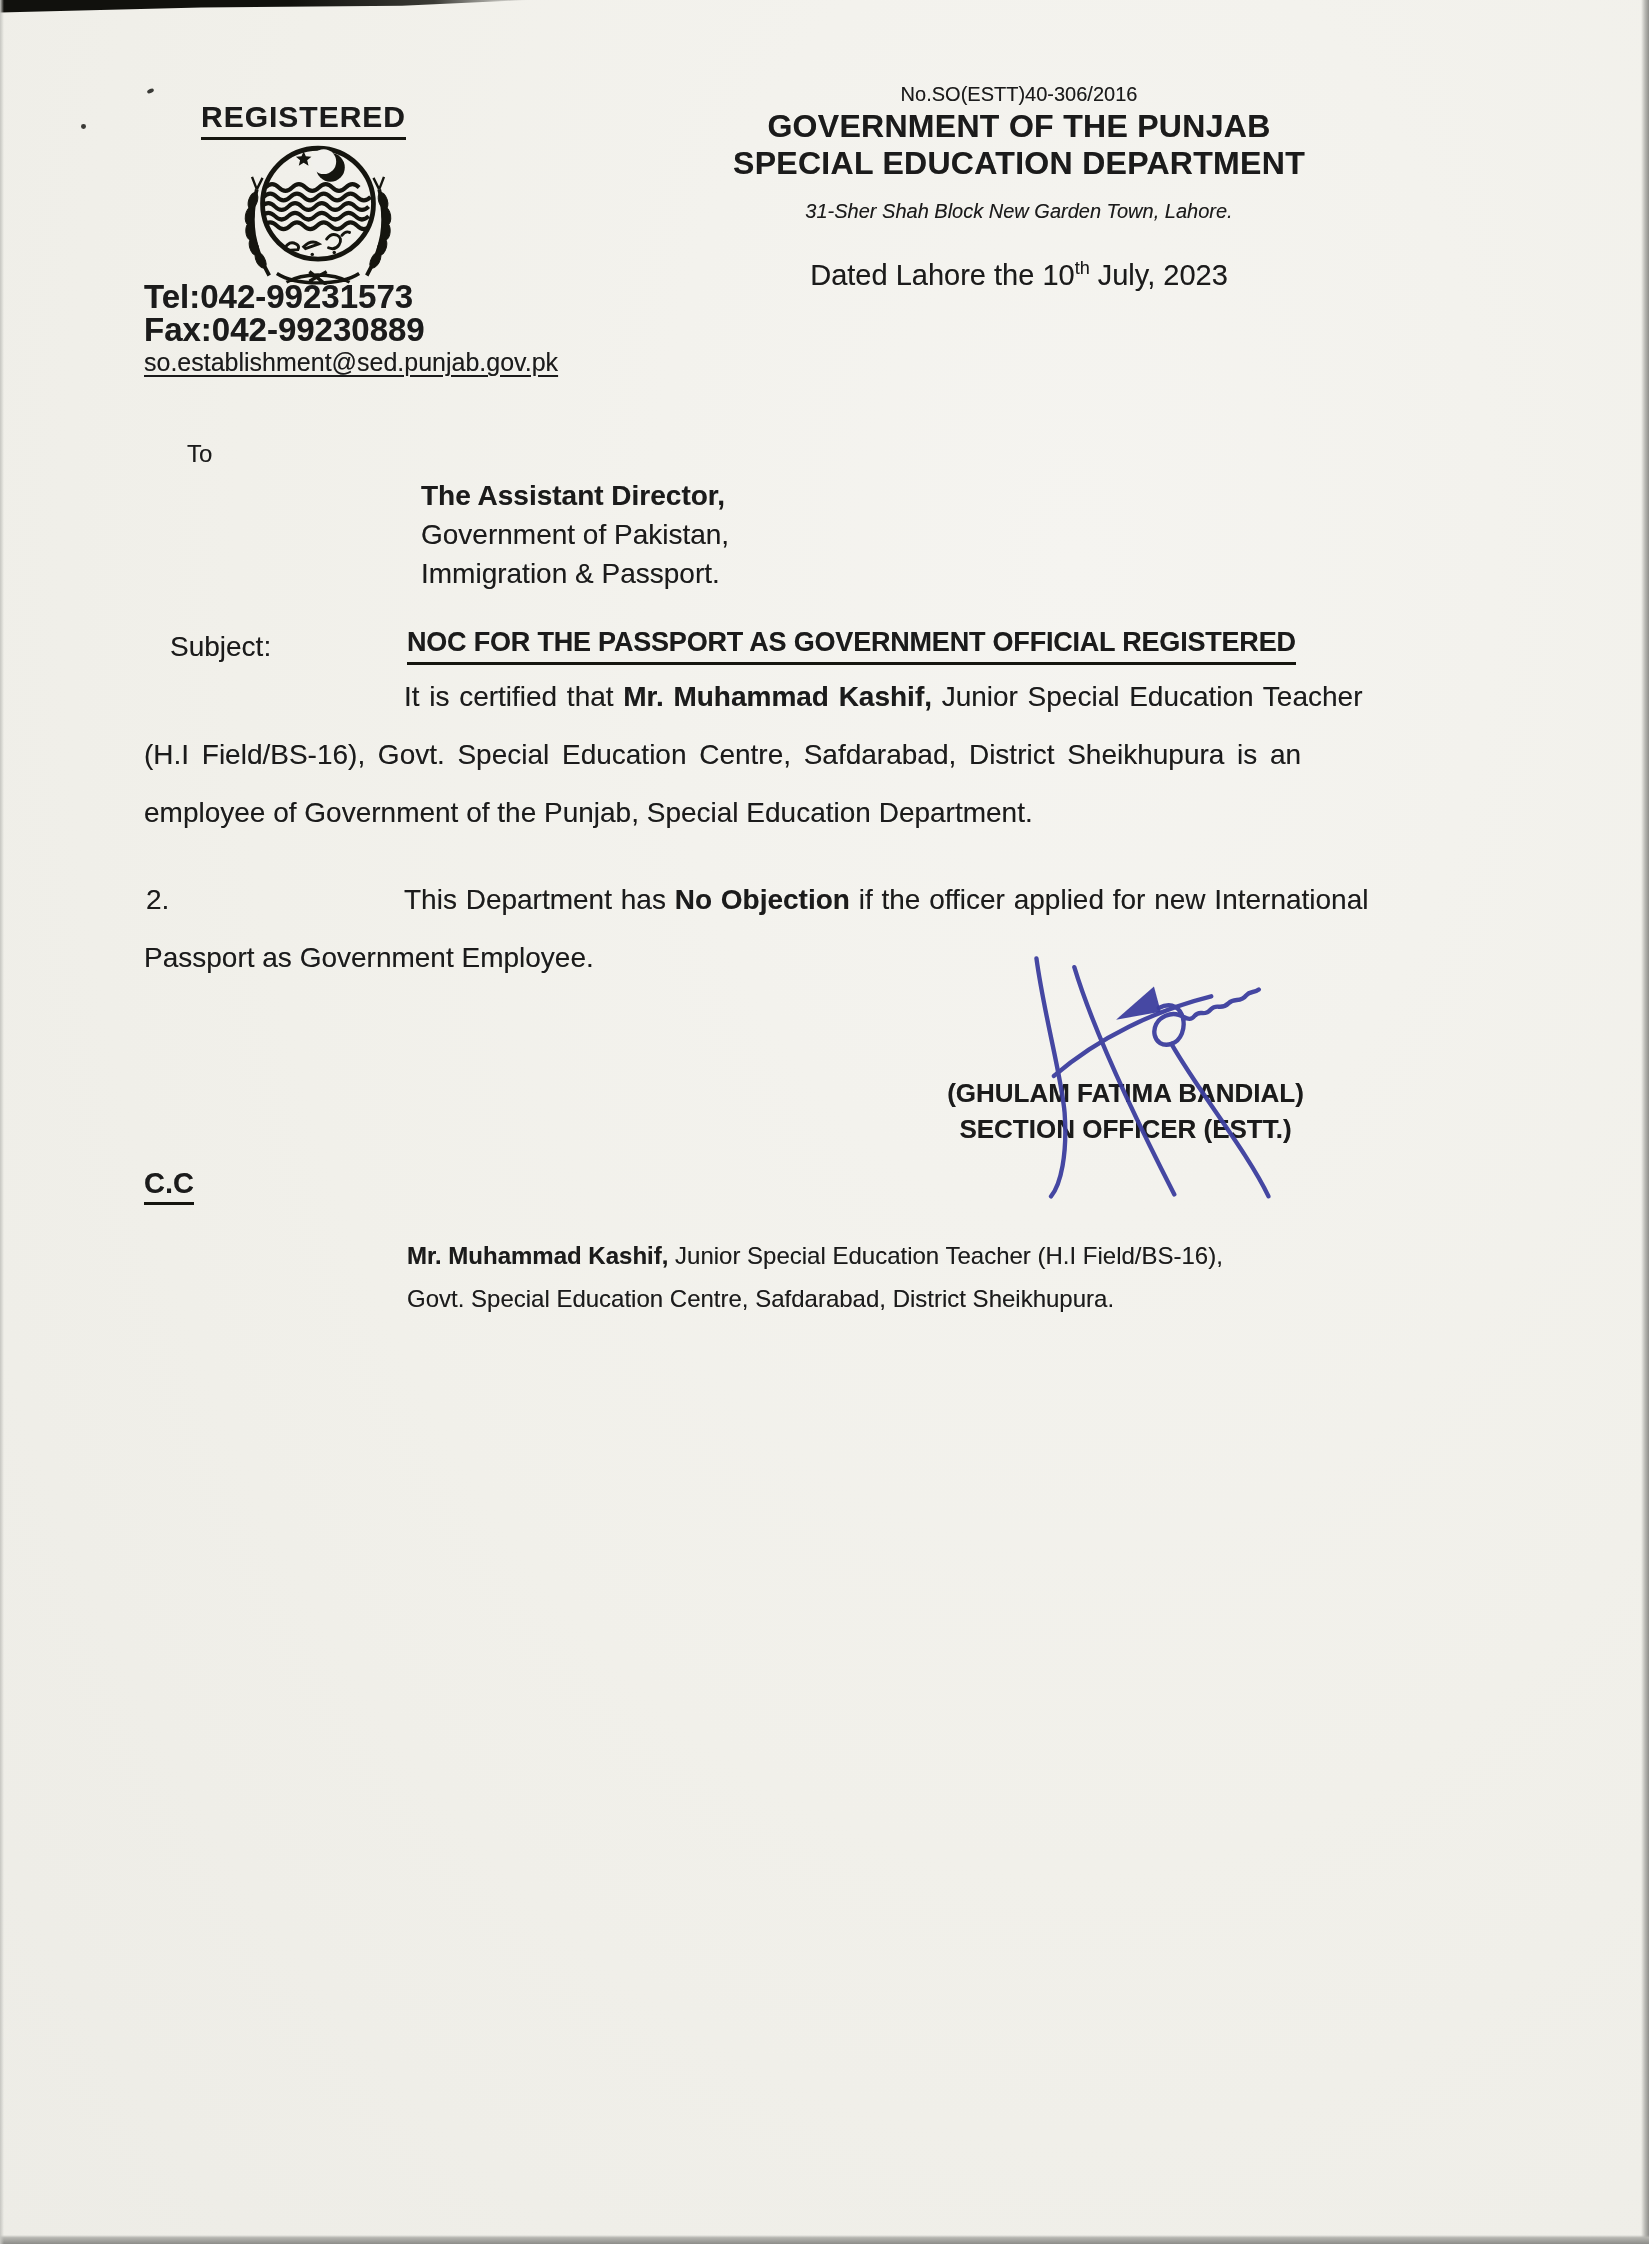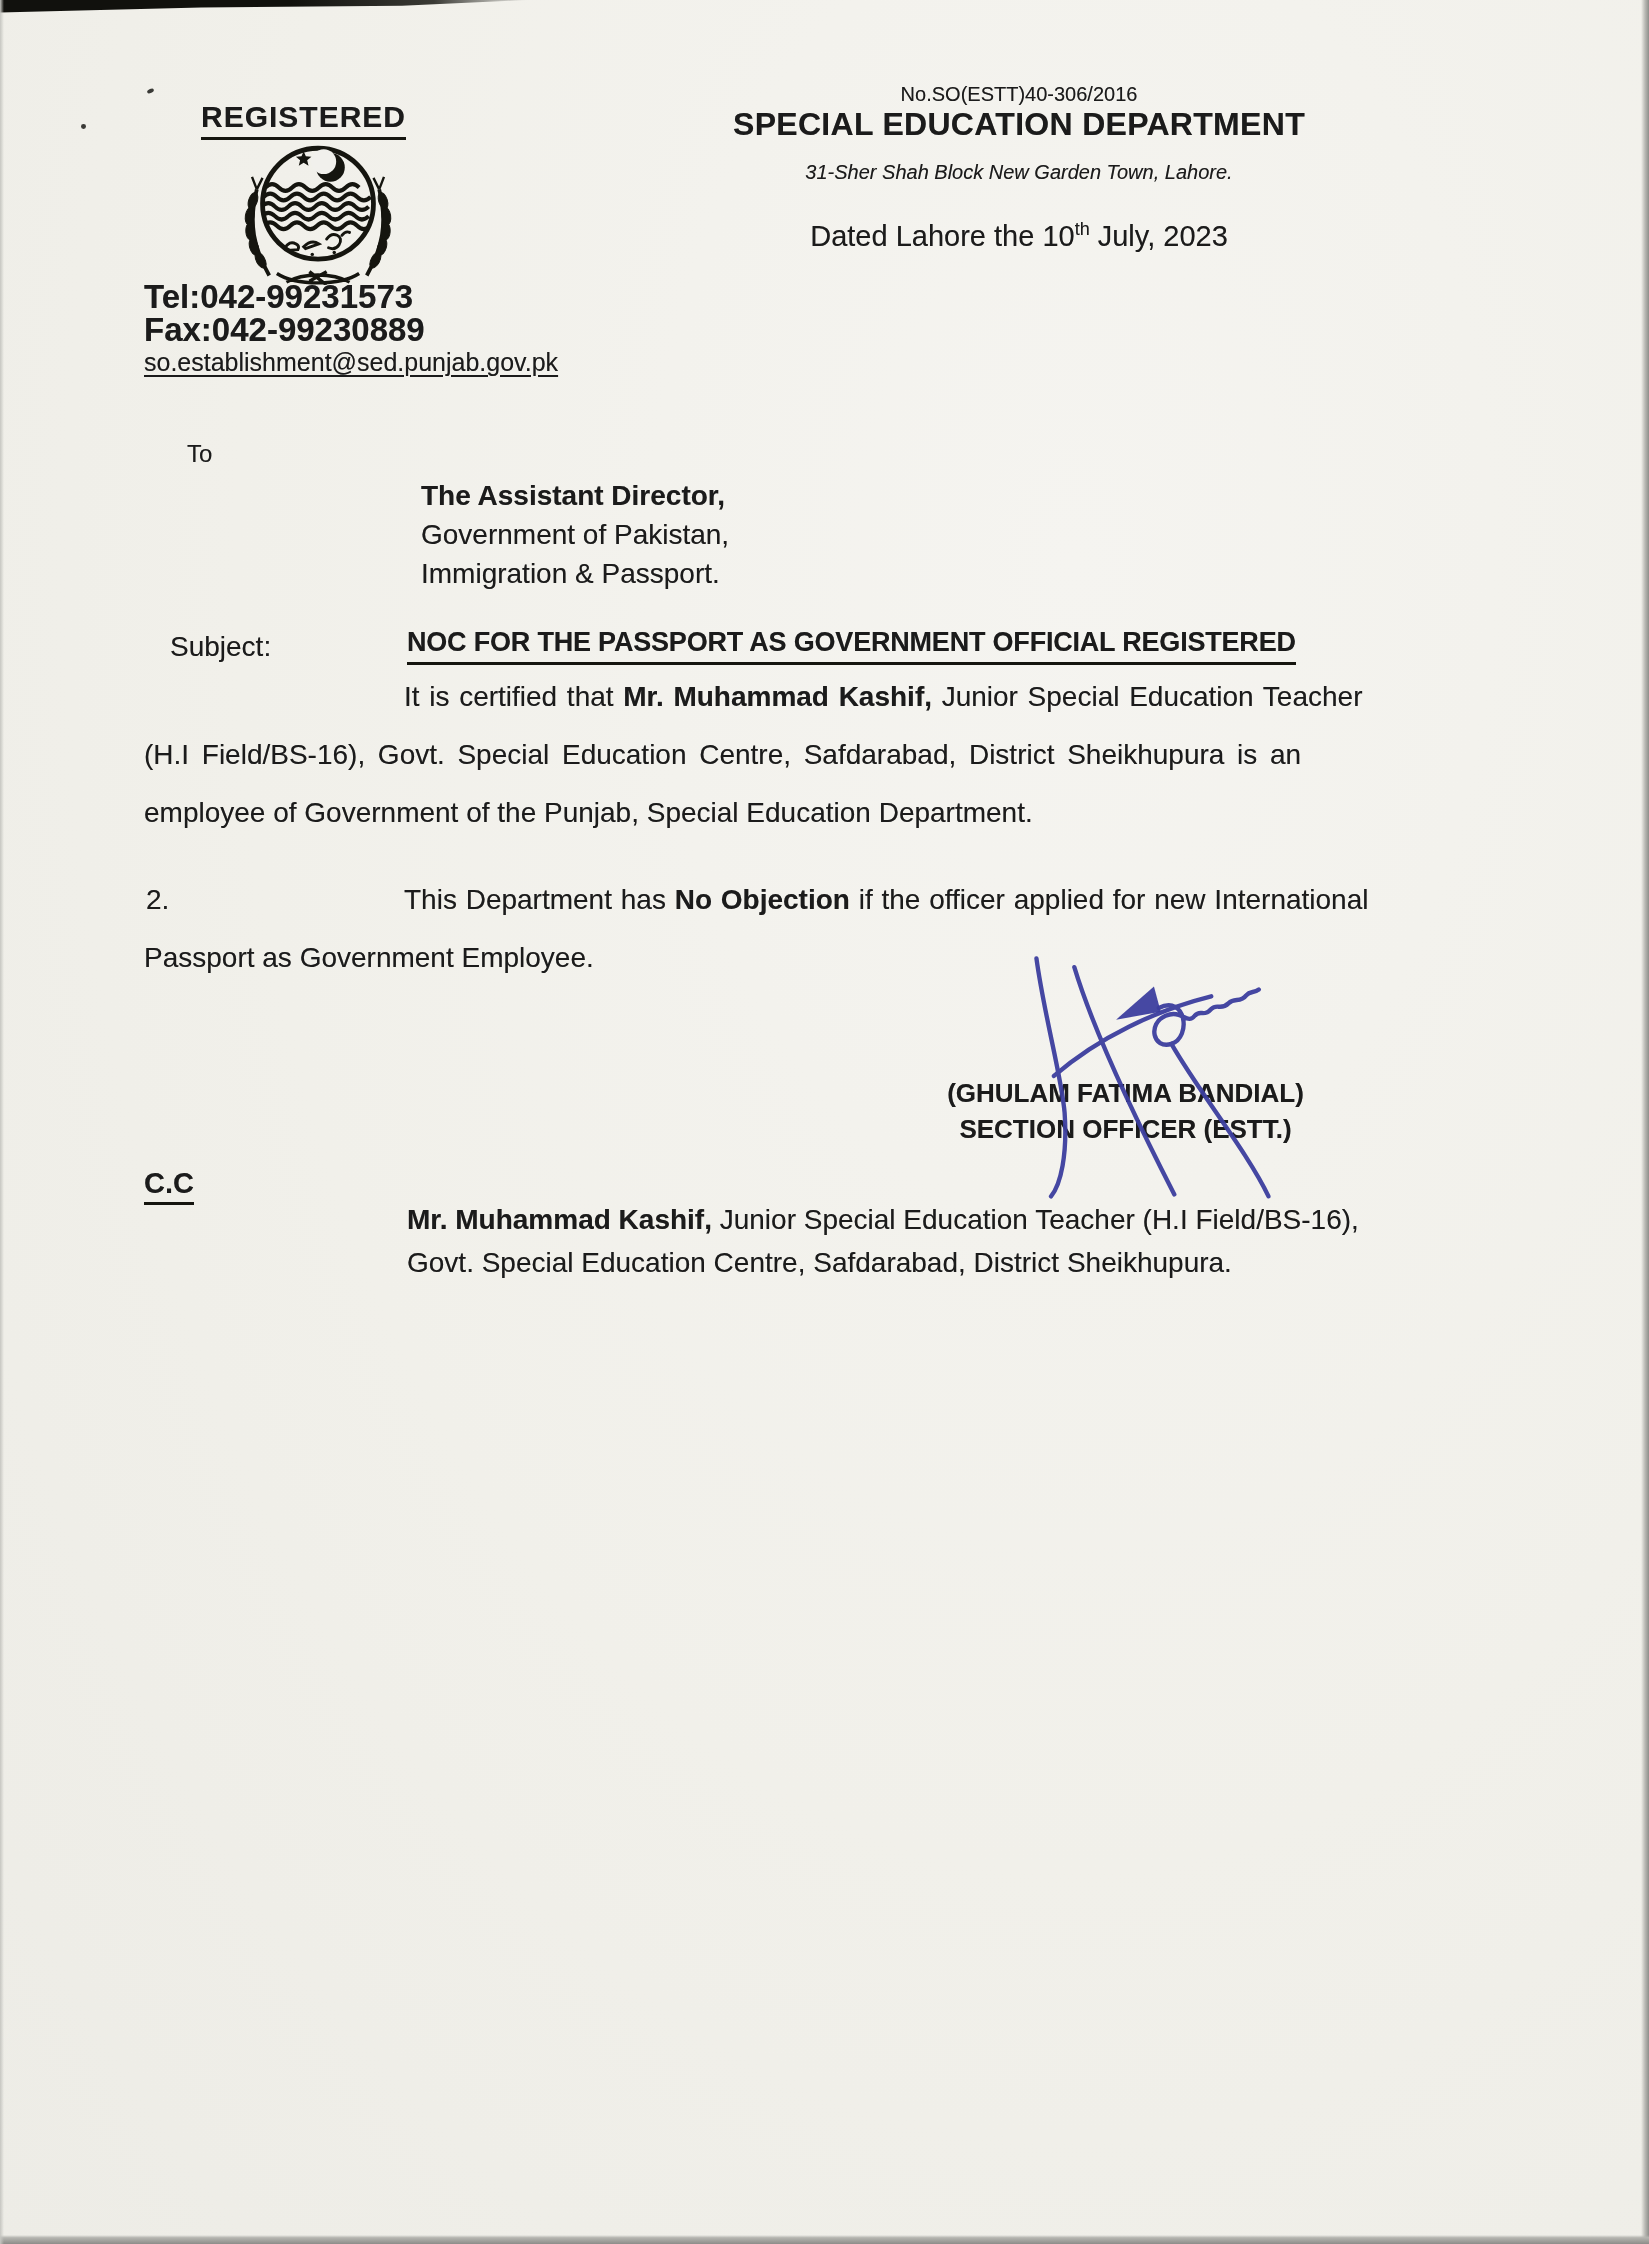--- a/index.html
+++ b/index.html
@@ -55,21 +55,21 @@
   .para1{left:144px;top:668px;width:1320px;}
   .para2{left:144px;top:871px;width:1320px;}
   .pnum{position:absolute;left:1.9px;top:0;line-height:58px;}
 
   .signer{left:941px;top:1075px;width:369px;text-align:center;font-size:26px;font-weight:700;line-height:36px;}
   .signature{left:980px;top:907px;width:311px;height:301px;z-index:3;}
   .sig-ink{fill:none;stroke:#3c3e9e;stroke-width:4.5;stroke-linecap:round;opacity:.95;}
 
   .cc-label{left:144px;top:1167px;font-size:29px;font-weight:700;
     border-bottom:3.4px solid #15150f;padding-bottom:1.9px;}
-  .cc-body{left:407px;top:1198px;font-size:28px;line-height:43px;white-space:nowrap;}
+  .cc-body{left:407px;top:1234px;font-size:24px;line-height:43px;white-space:nowrap;}
 </style>
 </head>
 <body>
 
 <div class="page">
 
   <div class="abs edge-top"></div>
   <div class="abs edge-right"></div>
   <div class="abs edge-bottom"></div>
   <div class="abs edge-left"></div>
@@ -121,20 +121,21 @@
         <path d="M104,112 q5,-7 11,-4 q6,3 2,10 q-4,6 -11,3"></path>
         <path d="M120,108 q4,-5 8,-3"></path>
       </g>
       <circle cx="89" cy="128" r="1.8" fill="#15150f"></circle>
       <circle cx="112" cy="126" r="1.8" fill="#15150f"></circle>
     </g>
   </svg>
 
   <div class="abs head-right">
     <div class="refno">No.SO(ESTT)40-306/2016</div>
+    <div class="org1">GOVERNMENT OF THE PUNJAB</div>
     <div class="org2">SPECIAL EDUCATION DEPARTMENT</div>
     <div class="addr">31-Sher Shah Block New Garden Town, Lahore.</div>
     <div class="dated"><span>Dated Lahore the 10</span><sup>th</sup><span> July, 2023</span></div>
   </div>
 
   <div class="abs contact">
     <div class="tel">Tel:042-99231573</div>
     <div class="fax">Fax:042-99230889</div>
     <div class="email">so.establishment@sed.punjab.gov.pk</div>
   </div>

